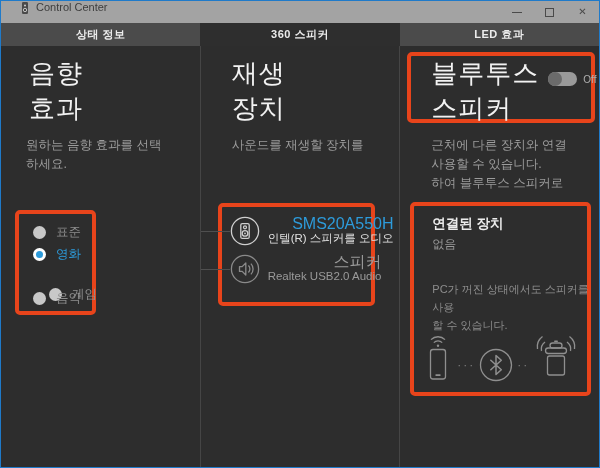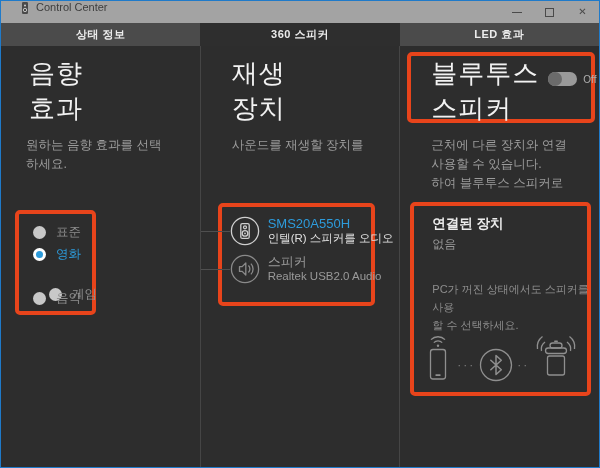--- a/index.html
+++ b/index.html
@@ -32,21 +32,21 @@
   .radio-row { position:absolute; left:32px; height:14px; display:flex; align-items:center; }
   .radio-dot { width:13px; height:13px; border-radius:50%; background:#c8c8c8; position:relative; flex:none; }
   .radio-dot.sel { background:#ffffff; }
   .radio-dot.sel::after { content:""; position:absolute; left:3px; top:3px; width:7px; height:7px; border-radius:50%; background:#2d9bdb; }
   .radio-label { margin-left:10px; font-size:12.5px; color:#8f8f8f; }
   .radio-label.sel { color:#2d9bdb; }
   
   .connector { position:absolute; left:0; width:29px; height:1px; background:#4f4f4f; }
   .device-row { position:absolute; left:29px; display:flex; align-items:center; }
   .device-text { margin-left:8px; }
-  .device-name { font-size:13px; line-height:14px; }
+  .device-name { font-size:16px; line-height:14px;text-align:right; }
   .device-name.sel { color:#2d9bdb; }
   .device-name.unsel { color:#9a9a9a; }
   .device-detail { font-size:11.5px; line-height:14px; }
   .device-detail.sel { color:#e0e0e0; }
   .device-detail.unsel { color:#9a9a9a; }
   
   .toggle { position:absolute; left:148px; top:26px; width:29px; height:14px; border-radius:7px; background:#9a9a9a; }
   .toggle-knob { position:absolute; left:0; top:0; width:14px; height:14px; border-radius:50%; background:#6b6b6b; }
   .toggle-label { position:absolute; left:183px; top:28px; font-size:10px; color:#b0b0b0; }
   .conn-title { position:absolute; left:32px; top:169px; font-size:13.5px; font-weight:bold; color:#ececec; }
@@ -186,21 +186,21 @@
         <div>사용할 수 있습니다.</div>
         <div>하여 블루투스 스피커로</div>
       </div>
 
       <div class="hl-box" style="left:10px; top:156px; width:181px; height:194px;"></div>
 
       <div class="conn-title">연결된 장치</div>
       <div class="conn-value">없음</div>
       <div class="conn-note">
         <div>PC가 꺼진 상태에서도 스피커를 사용</div>
-        <div>할 수 선택하세요.</div>
+        <div>할 수 있습니다.</div>
       </div>
 
       <div class="flow-row">
         <svg class="icon" width="30" height="50" viewBox="0 0 30 50">
           <g fill="none" stroke="#8f8f8f" stroke-width="1.3">
             <path d="M10.8 8.6 a6 6 0 0 1 8.4 0"></path>
             <path d="M8 5.6 a10 10 0 0 1 14 0"></path>
             <rect x="7.5" y="15.5" width="15" height="29.5" rx="2.5"></rect>
           </g>
           <circle cx="15" cy="11.8" r="1.2" fill="#8f8f8f"></circle>

